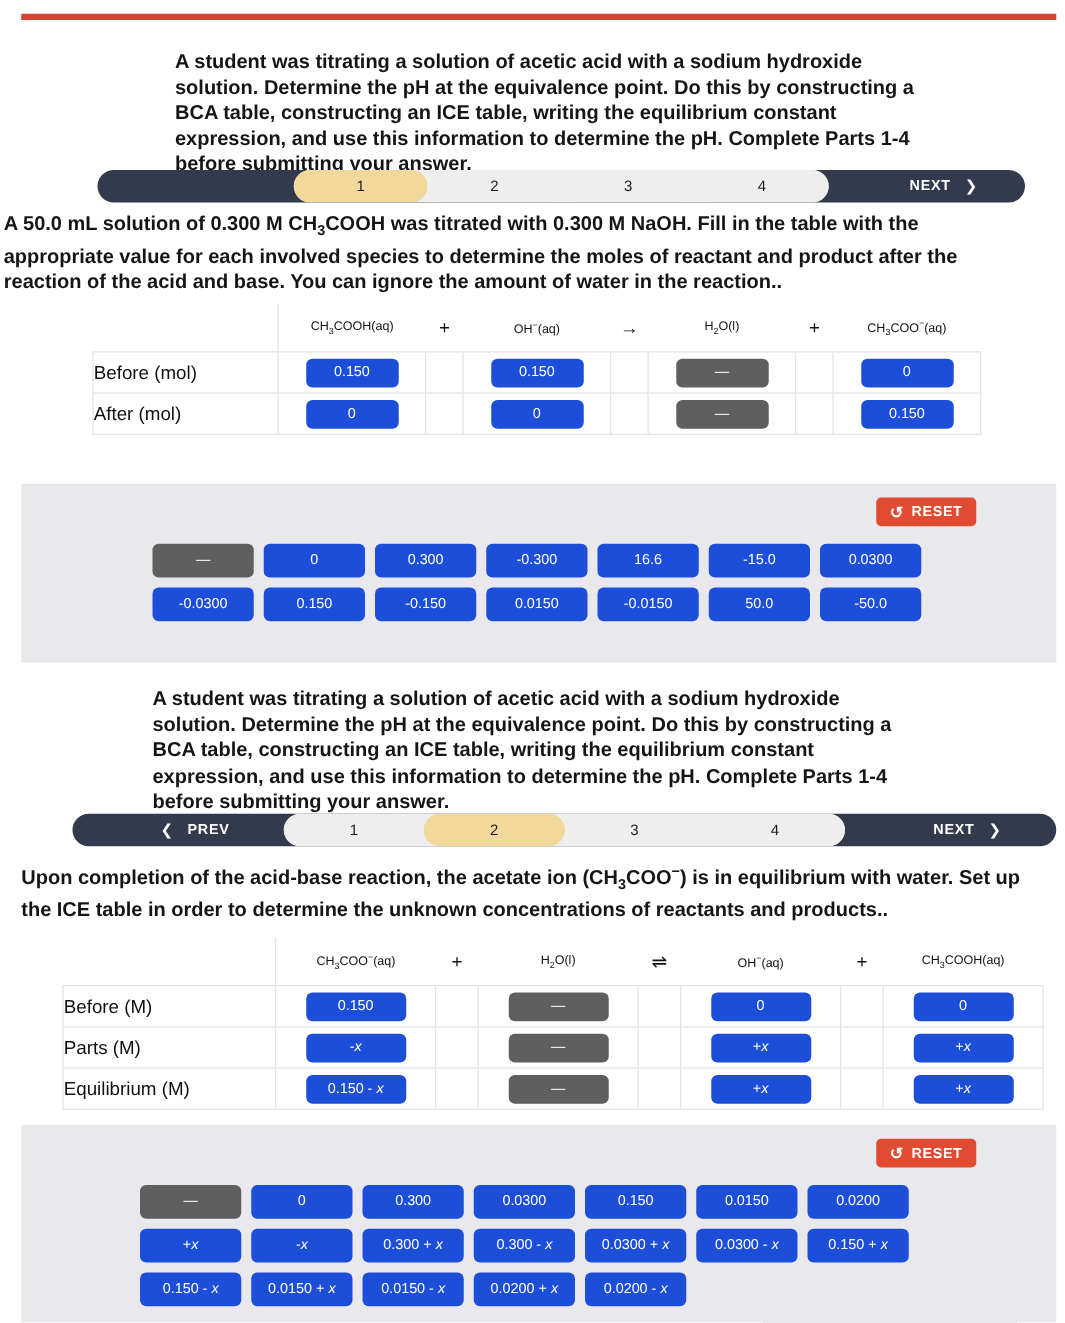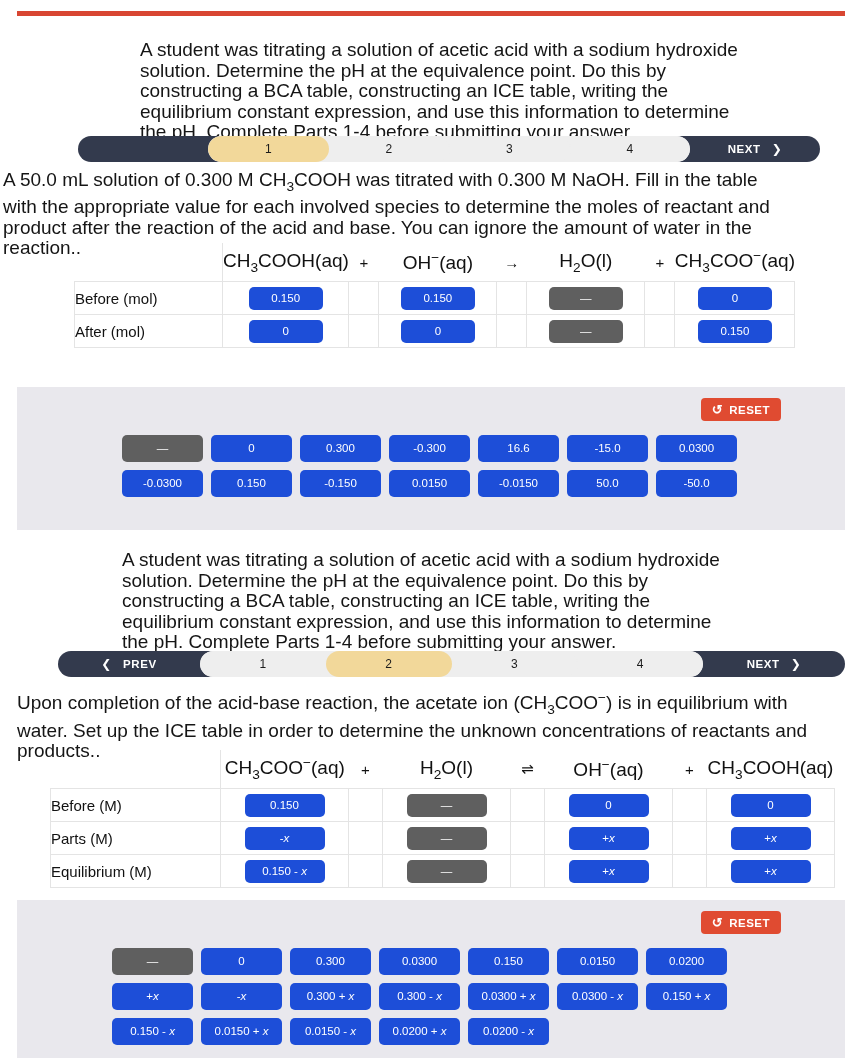--- a/index.html
+++ b/index.html
@@ -24,23 +24,24 @@
     width: 828px;
     height: 5px;
     background: #d84632;
   }
 
   
   .section { position: absolute; left: 0; width: 852px; }
 
   
   .prompt {
-    font-size: 19px;
+    font-size: 16px;
     line-height: 20.5px;
     color: #151515;
+    font-weight: bold;
   }
 
   
   .navbar {
     position: relative;
     height: 26px;
     border-radius: 13px;
     background: #333a4d;
     display: flex;
     align-items: stretch;
@@ -49,20 +50,21 @@
   .nav-edge {
     display: flex;
     align-items: center;
     justify-content: center;
     color: #ffffff;
     font-size: 11.5px;
     font-weight: 700;
     letter-spacing: 0.6px;
     gap: 11px;
     flex: 0 0 auto;
+    margin-left: 27px;
   }
   .nav-edge .chev { font-size: 12px; font-weight: 400; }
   .nav-steps {
     flex: 1 1 auto;
     display: flex;
     align-items: stretch;
     background: #eeeeee;
     border-radius: 13px;
     overflow: hidden;
   }
@@ -85,21 +87,21 @@
   }
   table.rx th, table.rx td {
     border: 1px solid #e4e4e4;
     padding: 0;
     vertical-align: middle;
   }
   table.rx thead th {
     border: none;
     border-bottom: 1px solid #e4e4e4;
     font-weight: 400;
-    font-size: 19px;
+    font-size: 10px;
     height: 38px;
     text-align: center;
     white-space: nowrap;
   }
   table.rx thead th.corner { border-bottom: none; border-right: 1px solid #e4e4e4; }
   table.rx thead th.op { border-bottom: none; font-size: 15px; }
   th.sp-head { border-left: 1px solid #e4e4e4; border-right: 1px solid #e4e4e4; }
   td.rowlabel {
     font-size: 15px;
     text-align: left;

